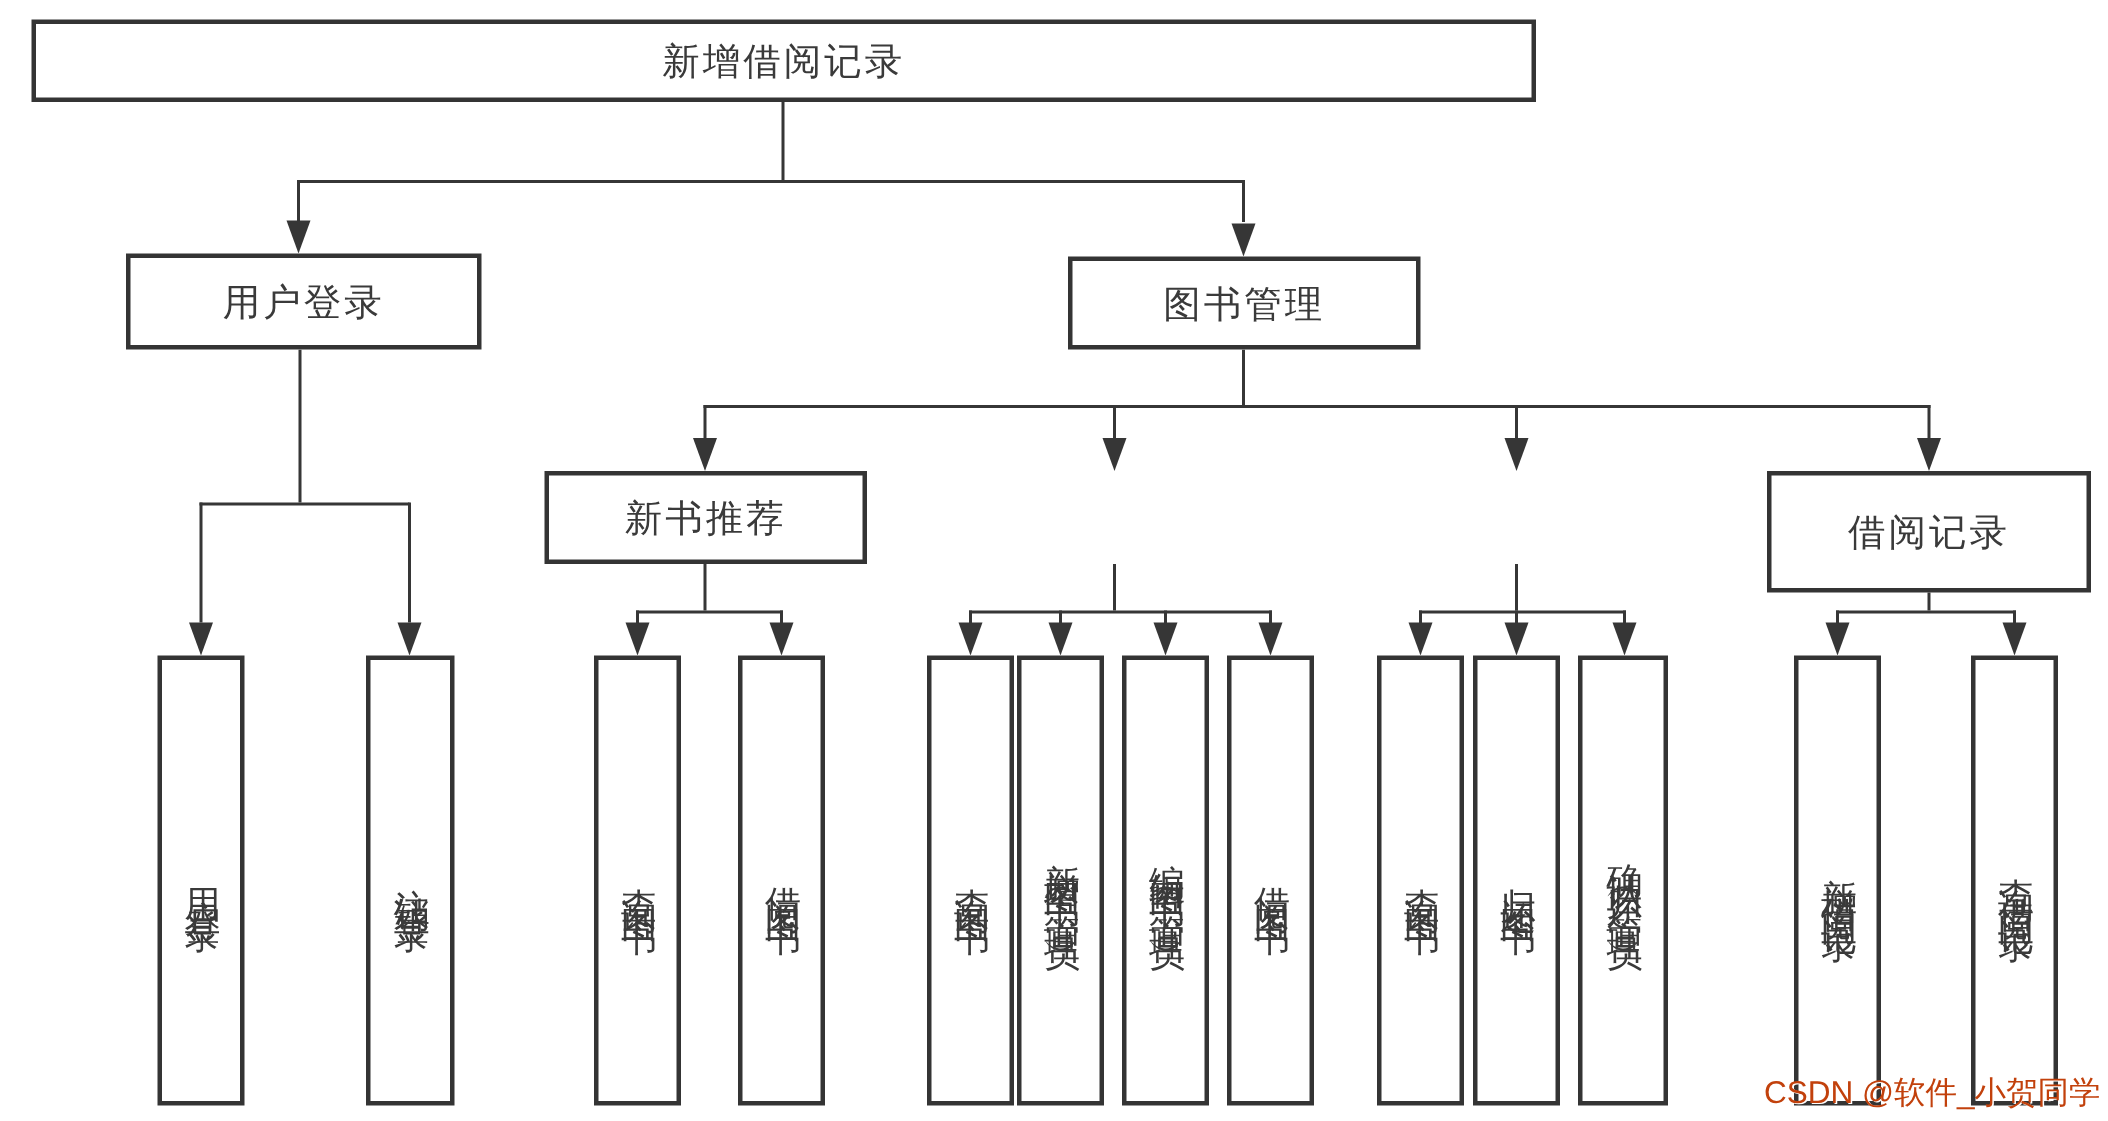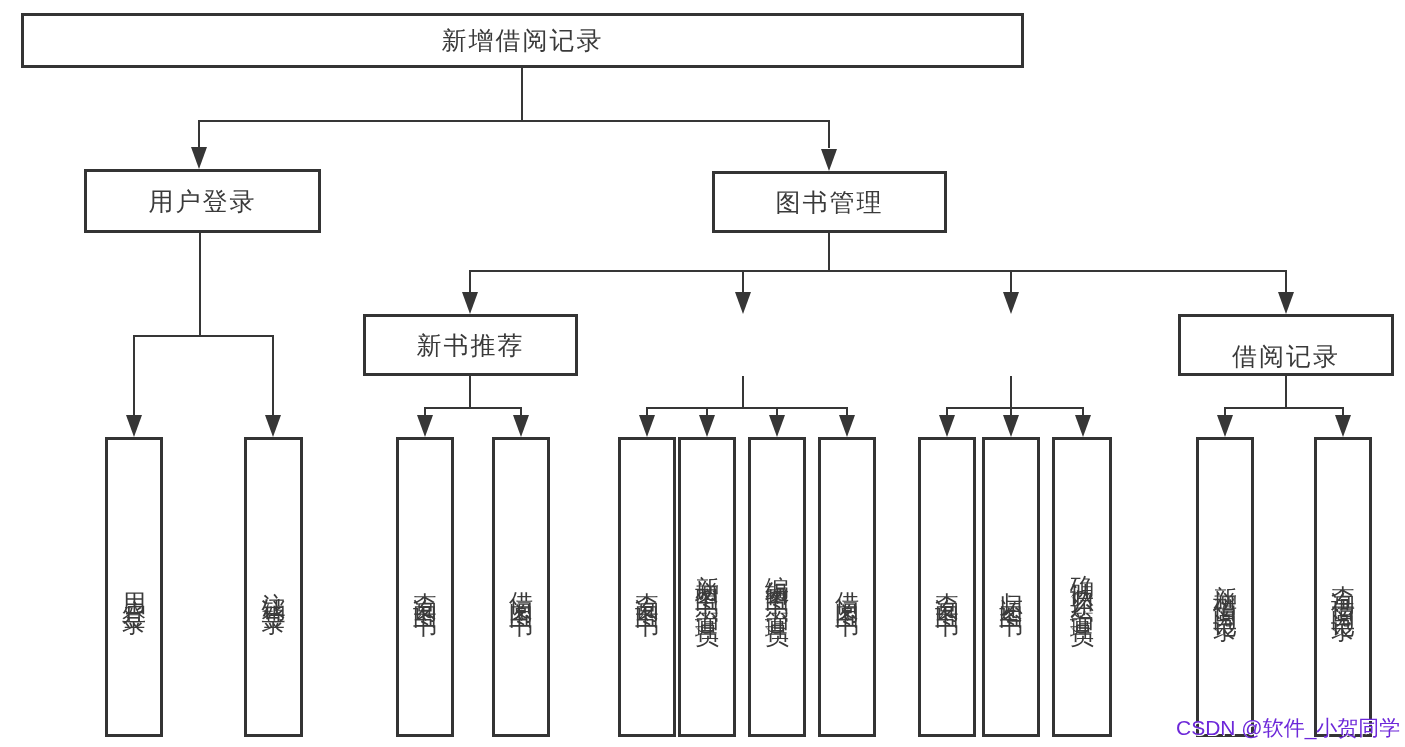--- a/index.html
+++ b/index.html
@@ -55,21 +55,21 @@
     height: 0;
     border-left: 8px solid transparent;
     border-right: 8px solid transparent;
     border-top: 22px solid #363636;
   }
   .watermark {
     position: absolute;
     left: 1176px;
     top: 714px;
     font-size: 21px;
-    color: #6d28d9;
+    color: #c2410c;
     text-shadow: 1px 1px 0 #ffffff;
     white-space: nowrap;
     z-index: 5;
   }
 </style>
 </head>
 <body>
 
 <div class="canvas">
 
@@ -139,21 +139,21 @@
   <div class="node hnode" style="left:84px; top:169px; width:237px; height:64px;">
     <span>用户登录</span>
   </div>
   <div class="node hnode" style="left:712px; top:171px; width:235px; height:62px;">
     <span>图书管理</span>
   </div>
 
   <div class="node hnode" style="left:363px; top:314px; width:215px; height:62px;">
     <span>新书推荐</span>
   </div>
-  <div class="node hnode" style="left:1178px; top:314px; width:216px; height:62px;align-items:flex-end;">
+  <div class="node hnode" style="left:1178px; top:314px; width:216px; height:81px;">
     <span>借阅记录</span>
   </div>
 
   <div class="node leaf" style="left:105px; top:437px; width:58px; height:300px;">
     <span>用户登录</span>
   </div>
   <div class="node leaf" style="left:244px; top:437px; width:59px; height:300px;">
     <span>注销登录</span>
   </div>
 

